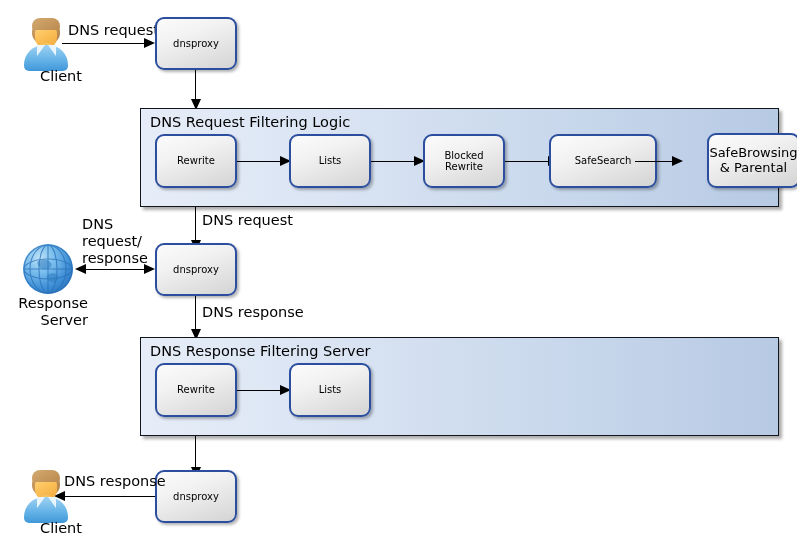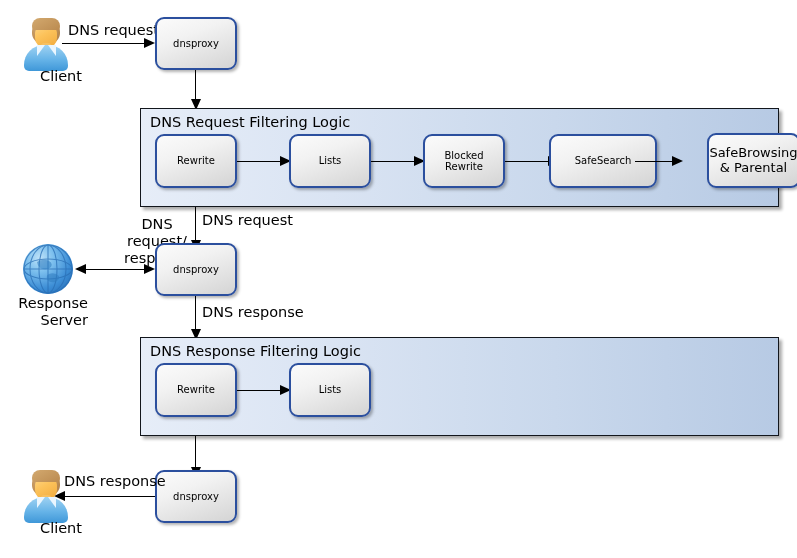--- a/index.html
+++ b/index.html
@@ -85,21 +85,21 @@
   }
 
   
   .edge-label {
     position: absolute;
     font-size: 14.5px;
     color: #000;
     white-space: nowrap;
     line-height: 1.18;
   }
-  .edge-label.center { text-align: center; margin-left: 35px; }
+  .edge-label.center { text-align: left; }
 
   
   .caption {
     position: absolute;
     font-size: 14.5px;
     color: #000;
     text-align: right;
     line-height: 1.18;
     white-space: nowrap;
   }
@@ -258,21 +258,21 @@
   <div class="arrow-head arrow-left" style="left:75px; top:263.5px;"></div>
   <div class="arrow-head arrow-right" style="left:144px; top:263.5px;"></div>
 
   <div class="node" style="left:155px; top:243px; width:82px; height:53px;">dnsproxy</div>
 
   <div class="line-v" style="left:195px; top:296px; height:36px;"></div>
   <div class="arrow-head arrow-down" style="left:190.5px; top:329px;"></div>
   <div class="edge-label" style="left:202px; top:304px;">DNS response</div>
 
   <div class="container-box" style="left:140px; top:337px; width:639px; height:99px;">
-    <div class="container-title">DNS Response Filtering Logic</div>
+    <div class="container-title">DNS Response Filtering Server</div>
   </div>
 
   <div class="node" style="left:155px; top:363px; width:82px; height:54px;">Rewrite</div>
 
   <div class="line-h" style="left:237px; top:390px; width:44px;"></div>
   <div class="arrow-head arrow-right" style="left:280px; top:384.5px;"></div>
 
   <div class="node" style="left:289px; top:363px; width:82px; height:54px;">Lists</div>
 
   <div class="line-v" style="left:195px; top:436px; height:34px;"></div>

